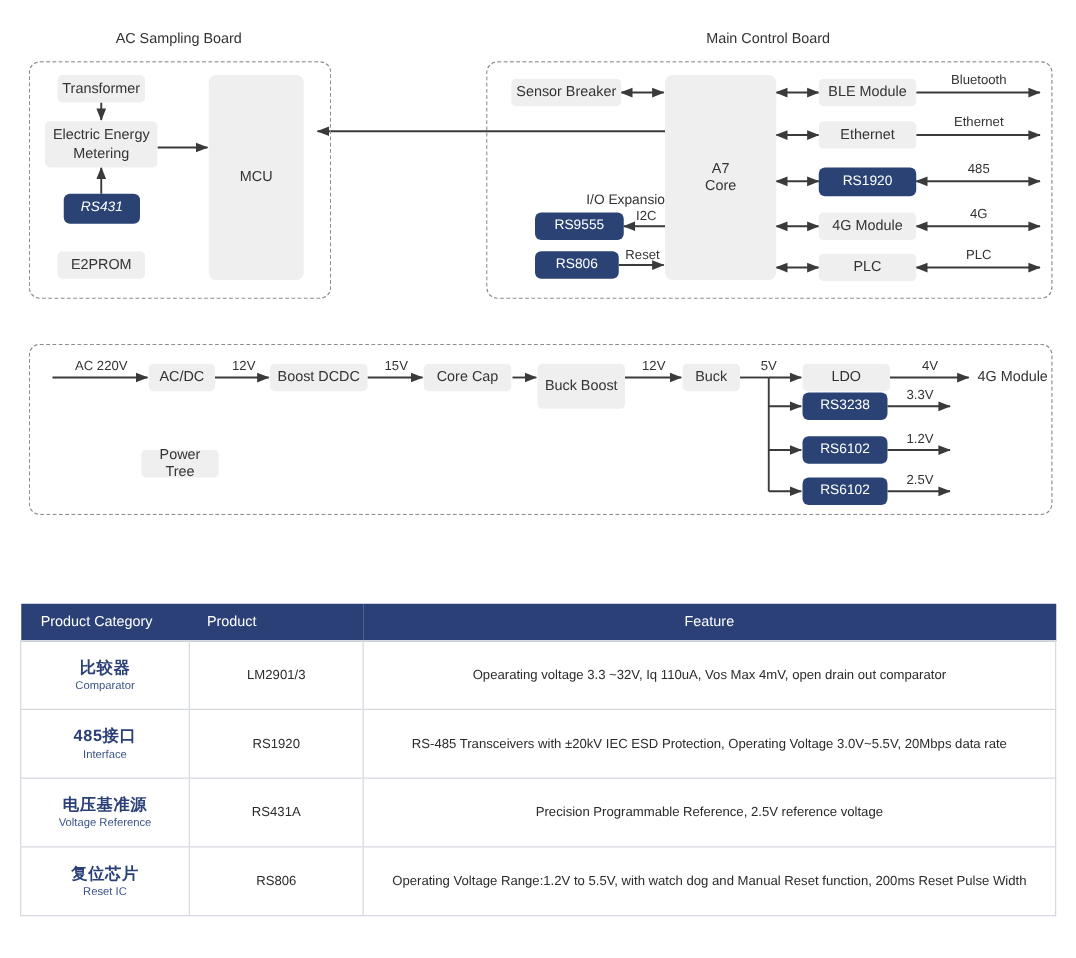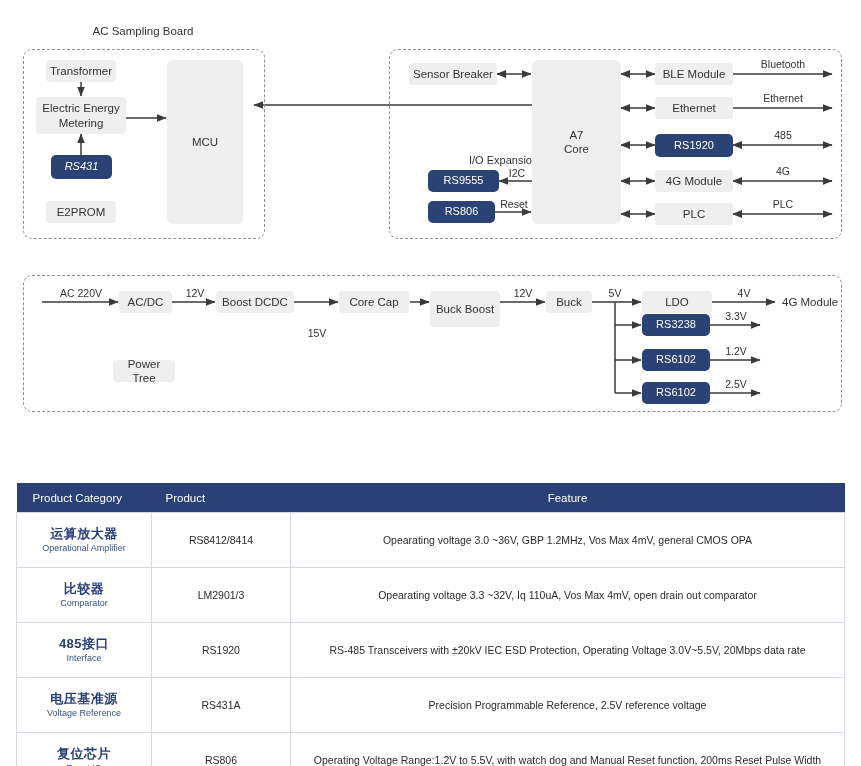--- a/index.html
+++ b/index.html
@@ -173,20 +173,21 @@
   <div class="node grey" style="left:36px;top:97px;width:90px;height:37px;white-space:pre-line;">Electric Energy
 Metering</div>
 
   <div class="node blue" style="left:51px;top:155px;width:61px;height:24px;font-style:italic;">RS431</div>
 
   <div class="node grey" style="left:46px;top:201px;width:70px;height:22px;">E2PROM</div>
 
   <div class="node grey" style="left:167px;top:60px;width:76px;height:164px;border-radius:6px;">MCU</div>
 
   <div class="frame" style="left:389px;top:49px;width:451px;height:188px;"></div>
+  <div class="frame-title" style="left:389px;top:25px;width:451px;">Main Control Board</div>
 
   <div class="node grey" style="left:409px;top:63px;width:88px;height:22px;">Sensor Breaker</div>
 
   <div class="caption" style="left:425px;top:154px;margin-left:44px;">I/O Expansion</div>
 
   <div class="node blue" style="left:428px;top:170px;width:71px;height:22px;">RS9555</div>
 
   <div class="node blue" style="left:428px;top:201px;width:67px;height:22px;">RS806</div>
 
   <div class="wlabel" style="left:503px;top:167px;width:28px;">I2C</div>
@@ -208,21 +209,21 @@
   <div class="wlabel" style="left:738px;top:198px;width:90px;">PLC</div>
 
   <div class="frame" style="left:23px;top:275px;width:817px;height:135px;"></div>
 
   <div class="wlabel" style="left:46px;top:287px;width:70px;">AC 220V</div>
   <div class="node grey" style="left:119px;top:291px;width:53px;height:22px;">AC/DC</div>
 
   <div class="wlabel" style="left:176px;top:287px;width:38px;">12V</div>
   <div class="node grey" style="left:216px;top:291px;width:78px;height:22px;">Boost DCDC</div>
 
-  <div class="wlabel" style="left:298px;top:287px;width:38px;margin-top:40px;">15V</div>
+  <div class="wlabel" style="left:298px;top:287px;width:38px;">15V</div>
   <div class="node grey" style="left:339px;top:291px;width:70px;height:22px;">Core Cap</div>
 
   <div class="node grey" style="left:430px;top:291px;width:70px;height:36px;">Buck Boost</div>
   <div class="wlabel" style="left:504px;top:287px;width:38px;">12V</div>
 
   <div class="node grey" style="left:546px;top:291px;width:46px;height:22px;">Buck</div>
   <div class="wlabel" style="left:598px;top:287px;width:34px;">5V</div>
 
   <div class="node grey" style="left:642px;top:291px;width:70px;height:22px;">LDO</div>
   <div class="wlabel" style="left:714px;top:287px;width:60px;">4V</div>
@@ -243,28 +244,20 @@
     <thead>
       <tr>
         <th class="c1">Product Category</th>
         <th class="c2">Product</th>
         <th class="c3">Feature</th>
       </tr>
     </thead>
     <tbody>
       <tr>
         <td class="cat">
-          <span class="zh">运算放大器</span>
-          <span class="en">Operational Amplifier</span>
-        </td>
-        <td class="prod">RS8412/8414</td>
-        <td class="feat">Opearating voltage 3.0 ~36V, GBP 1.2MHz,  Vos Max 4mV, general CMOS OPA</td>
-      </tr>
-      <tr>
-        <td class="cat">
           <span class="zh">比较器</span>
           <span class="en">Comparator</span>
         </td>
         <td class="prod">LM2901/3</td>
         <td class="feat">Opearating voltage 3.3 ~32V, Iq 110uA,  Vos Max 4mV, open drain out comparator</td>
       </tr>
       <tr>
         <td class="cat">
           <span class="zh">485接口</span>
           <span class="en">Interface</span>

